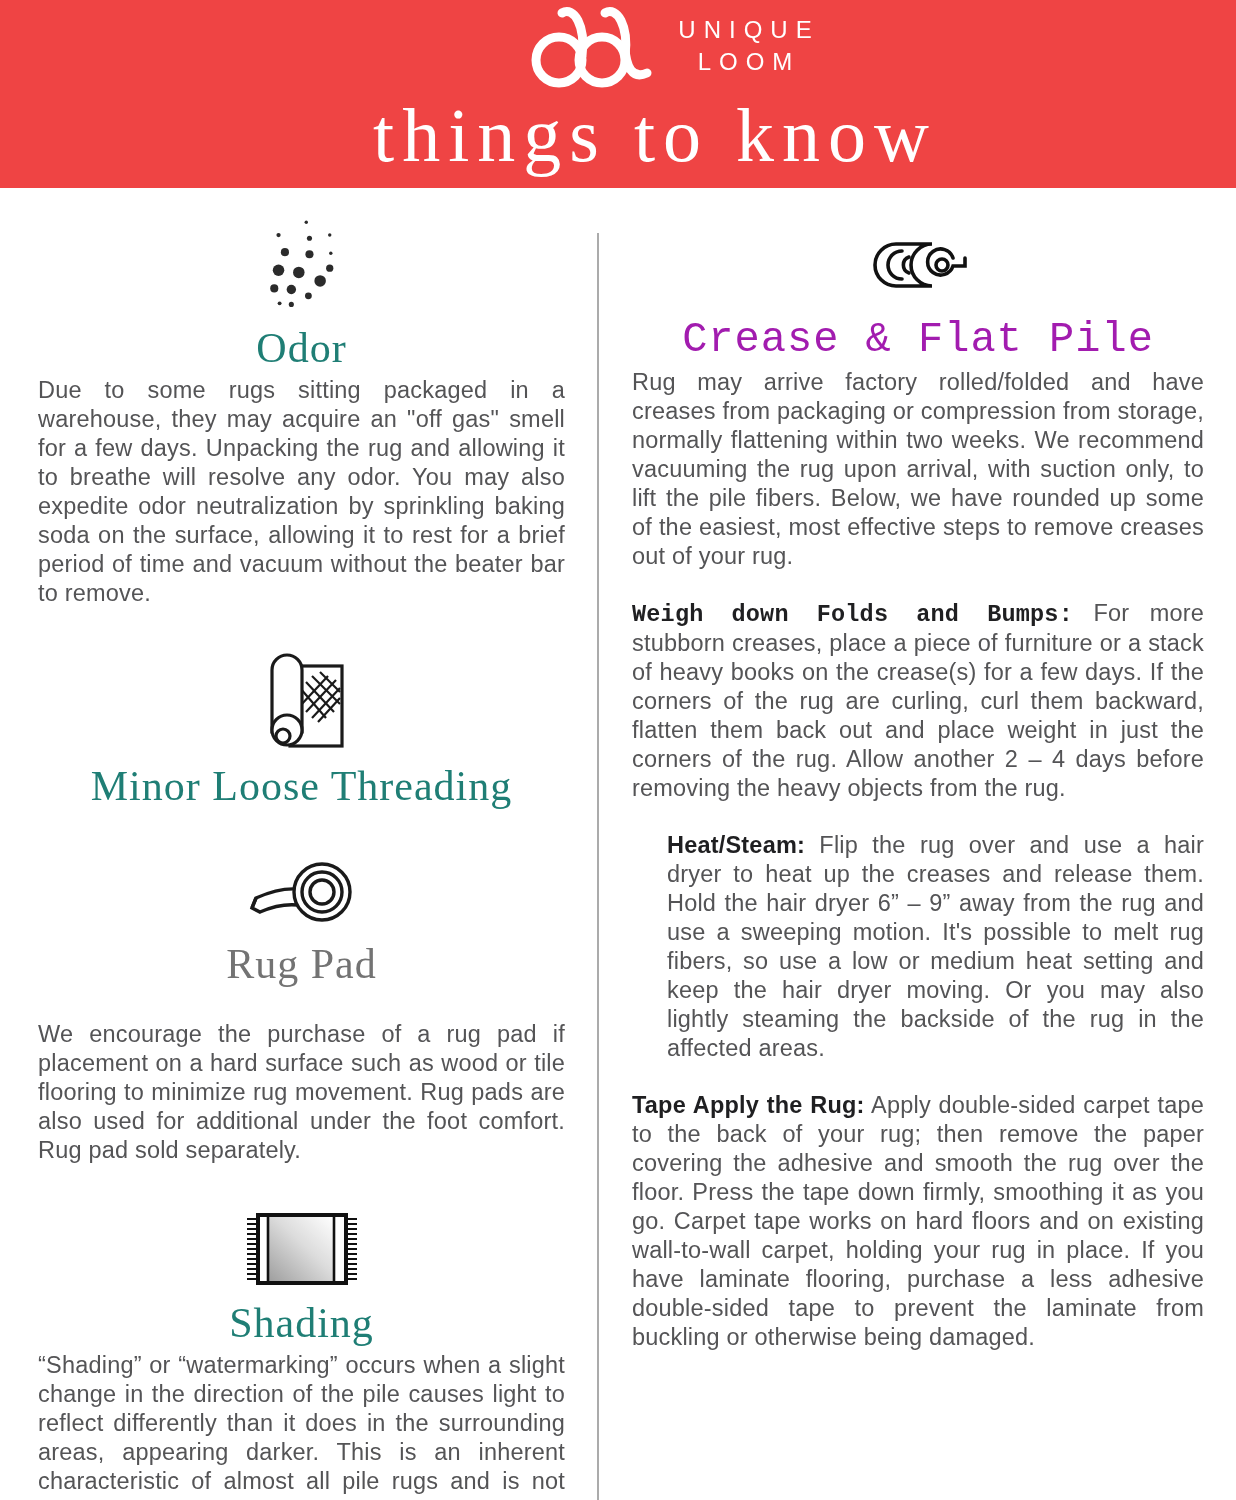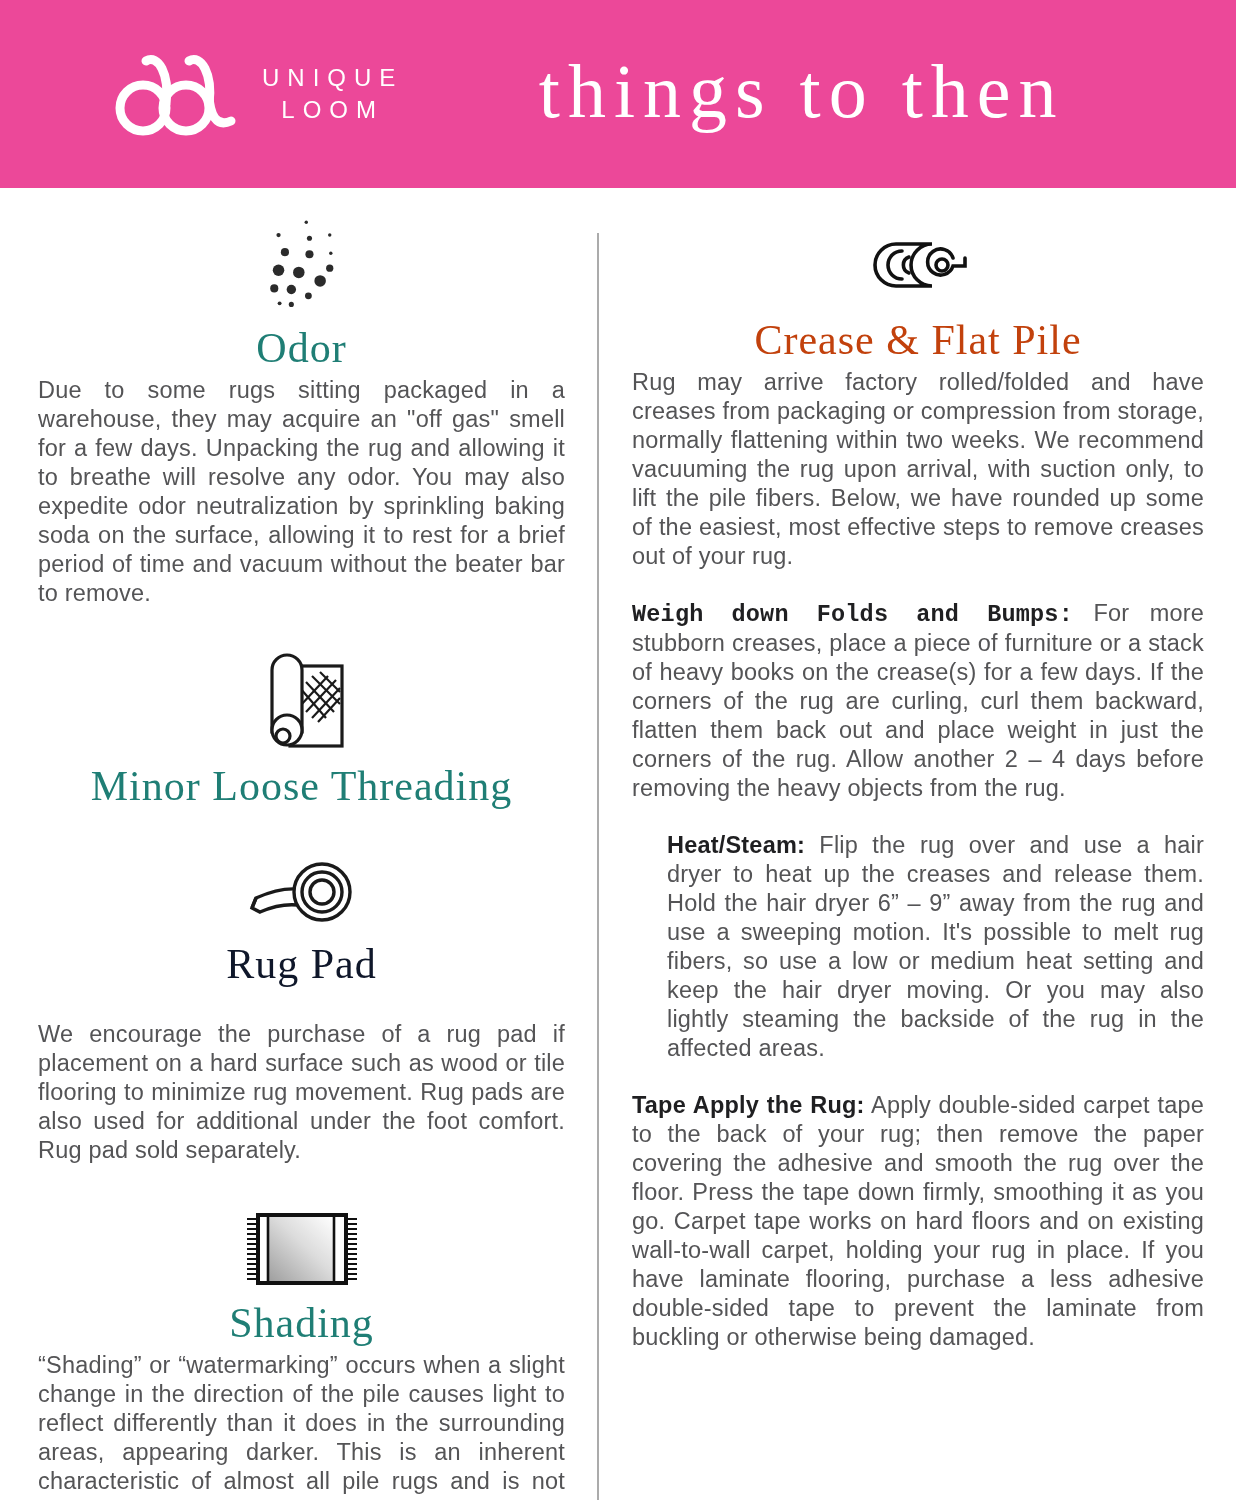--- a/index.html
+++ b/index.html
@@ -86,37 +86,37 @@
   .rugpad-icon-wrap{height:86px;margin-top:34px;}
   .shading-icon-wrap{height:88px;margin-top:36px;}
   .crease-icon-wrap{height:56px;}
   .crease-heading{margin-top:26px;}
 </style>
 </head>
 <body>
 
 <div class="page">
 
-  <div class="header" style="background:#ec4899;">
+  <div class="header" style="background:#ef4444;flex-direction:column;">
     <div class="logo-group">
       <svg class="logo-mark" viewBox="0 0 132 92">
         <g fill="none" stroke="#ffffff" stroke-width="9" stroke-linecap="round">
           <circle cx="33" cy="60" r="23"></circle>
           <circle cx="76" cy="60" r="23"></circle>
           <path d="M56 56 C 60 26, 48 6, 36 13"></path>
           <path d="M99 56 C 103 26, 91 6, 79 13"></path>
           <path d="M99 48 C 100 66, 106 80, 121 73"></path>
         </g>
       </svg>
       <div class="brand-text">
         <div>UNIQUE</div>
         <div>LOOM</div>
       </div>
     </div>
-    <div class="page-title">things to then</div>
+    <div class="page-title">things to know</div>
   </div>
 
   <div class="divider"></div>
 
   <div class="content">
 
     <div class="col-left">
 
       <div class="section">
         <div class="icon-wrap odor-icon-wrap">
@@ -174,21 +174,21 @@
           <svg width="112" height="76" viewBox="0 0 112 76">
             <g fill="none" stroke="#1A1A1A" stroke-width="3.4">
               <path d="M10 44 C 28 36, 44 33, 58 36 L 58 52 C 44 49, 30 51, 14 58 L 6 54 Z" fill="#ffffff"></path>
               <path d="M10 44 L 6 54"></path>
               <circle cx="76" cy="38" r="28" fill="#ffffff"></circle>
               <circle cx="76" cy="38" r="20"></circle>
               <circle cx="76" cy="38" r="12"></circle>
             </g>
           </svg>
         </div>
-        <h2 class="section-heading" style="color:#0f172a;">Rug Pad</h2>
+        <h2 class="section-heading" style="color:#737373;">Rug Pad</h2>
         <p class="body-text" style="color:#545456;margin-top:32px;">We encourage the purchase of a rug pad if placement on a hard surface such as wood or tile flooring to minimize rug movement. Rug pads are also used for additional under the foot comfort. Rug pad sold separately.</p>
       </div>
 
       <div class="section">
         <div class="icon-wrap shading-icon-wrap">
           <svg width="124" height="78" viewBox="0 0 124 78">
             <defs>
               <linearGradient id="shadeGrad" x1="0" y1="1" x2="1" y2="0">
                 <stop offset="0" stop-color="#9e9e9e"></stop>
                 <stop offset="0.55" stop-color="#dcdcdc"></stop>
@@ -223,21 +223,21 @@
           <svg width="104" height="50" viewBox="0 0 104 50">
             <g fill="none" stroke="#111111" stroke-width="3.6" stroke-linecap="round">
               <path d="M30 4 H66 A21 21 0 1 0 66 46 H30 A21 21 0 0 1 30 4 Z" fill="#ffffff"></path>
               <path d="M36 11 A14 14 0 0 0 36 39"></path>
               <path d="M43 17 A8.5 8.5 0 0 0 43 33"></path>
               <path d="M87 18 A13 13 0 1 0 87 26 L99 26 L99 18"></path>
               <circle cx="76" cy="25" r="6"></circle>
             </g>
           </svg>
         </div>
-        <h2 class="section-heading crease-heading" style="color:#c2410c;">Crease &amp; Flat Pile</h2>
+        <h2 class="section-heading crease-heading" style="color:#a21caf;font-family:Liberation Mono, monospace;">Crease &amp; Flat Pile</h2>
         <p class="body-text" style="color:#545456;">Rug may arrive factory rolled/folded and have creases from packaging or compression from storage, normally flattening within two weeks. We recommend vacuuming the rug upon arrival, with suction only, to lift the pile fibers. Below, we have rounded up some of the easiest, most effective steps to remove creases out of your rug.</p>
 
 
         <p class="tip" style="color:#545456;">
           <strong class="tip-label" style="color:#1F1F21;font-family:Liberation Mono, monospace;">Weigh down Folds and Bumps:</strong>
           <span>For more stubborn creases, place a piece of furniture or a stack of heavy books on the crease(s) for a few days. If the corners of the rug are curling, curl them backward, flatten them back out and place weight in just the corners of the rug. Allow another 2 – 4 days before removing the heavy objects from the rug.</span>
         </p>
 
         <p class="tip" style="color:#545456;margin-left:35px;">
           <strong class="tip-label" style="color:#1F1F21;">Heat/Steam:</strong>

